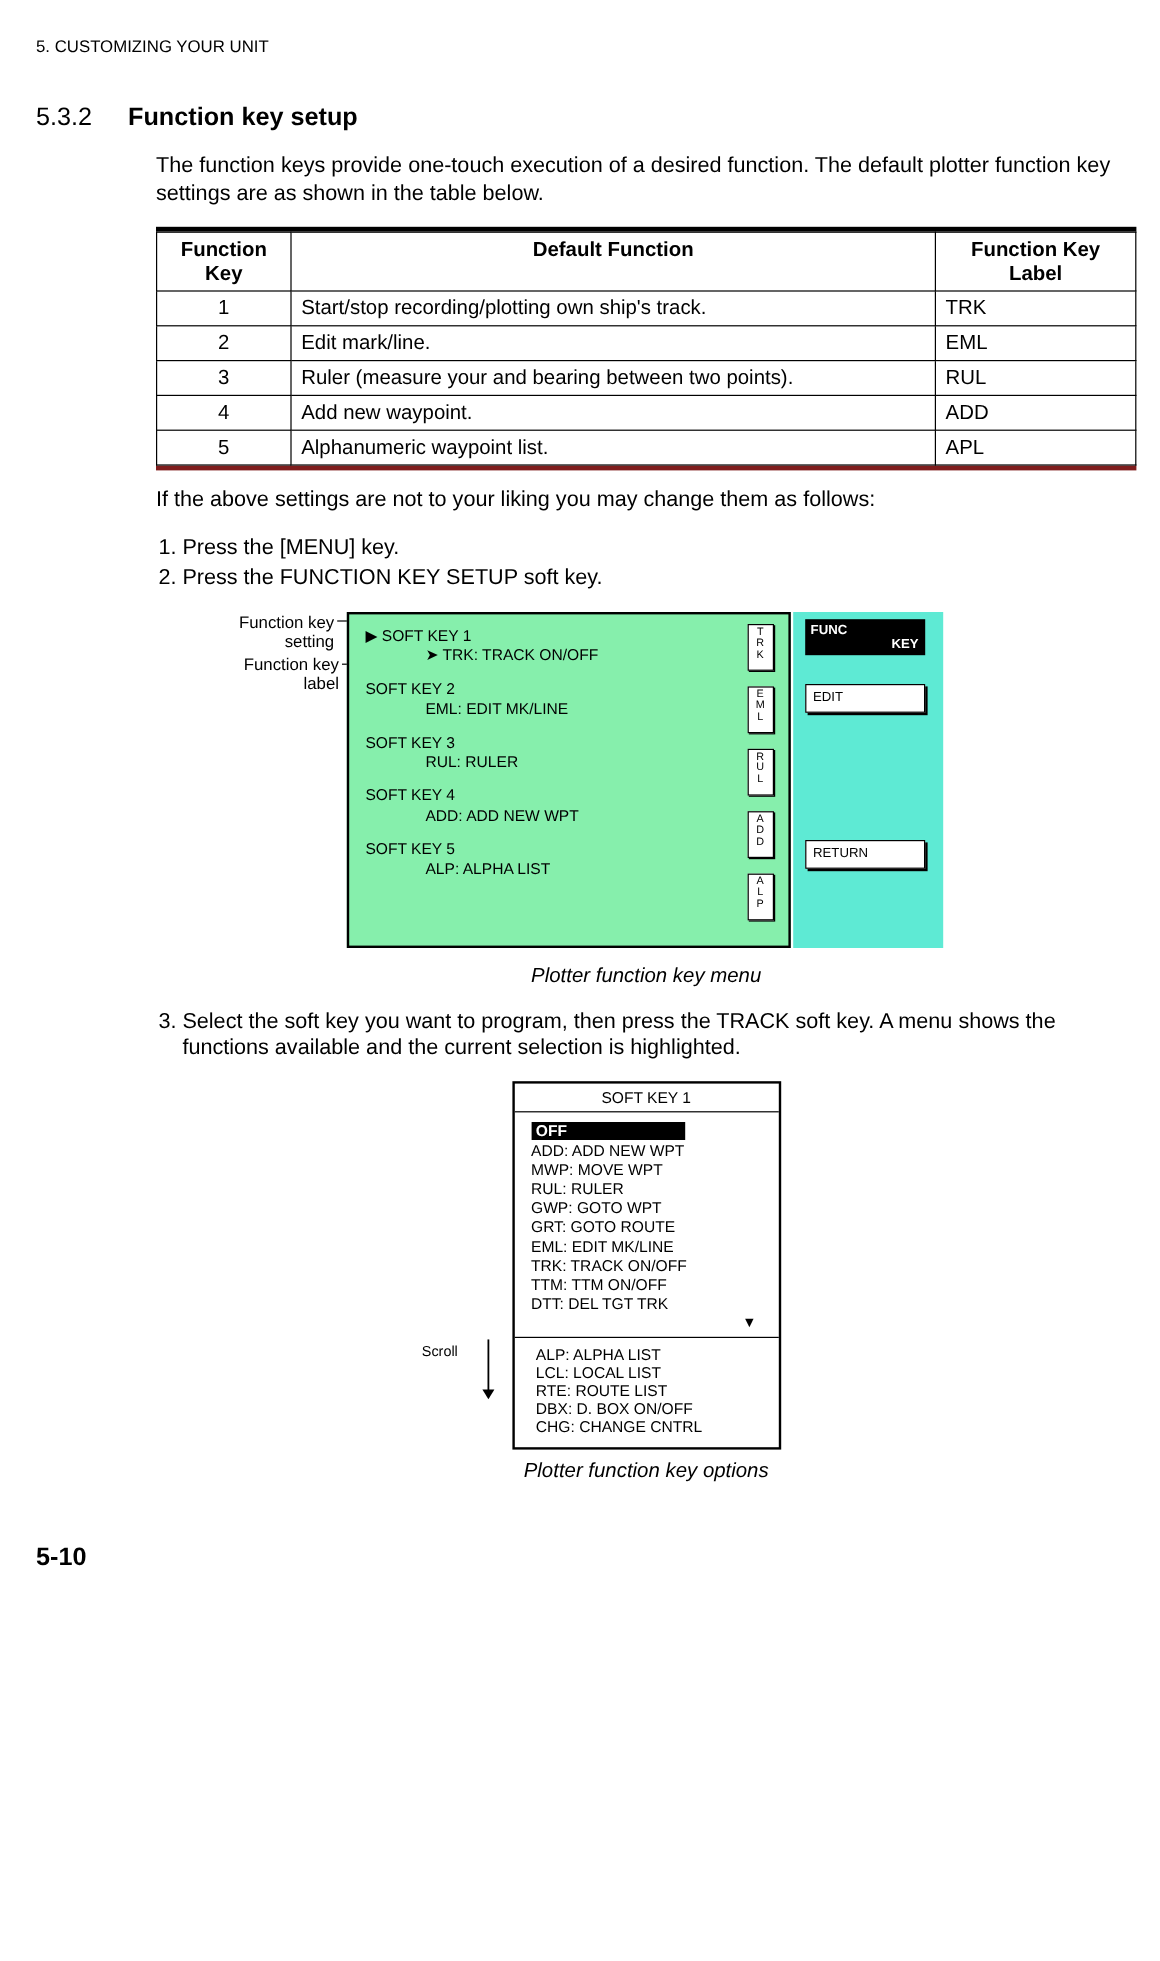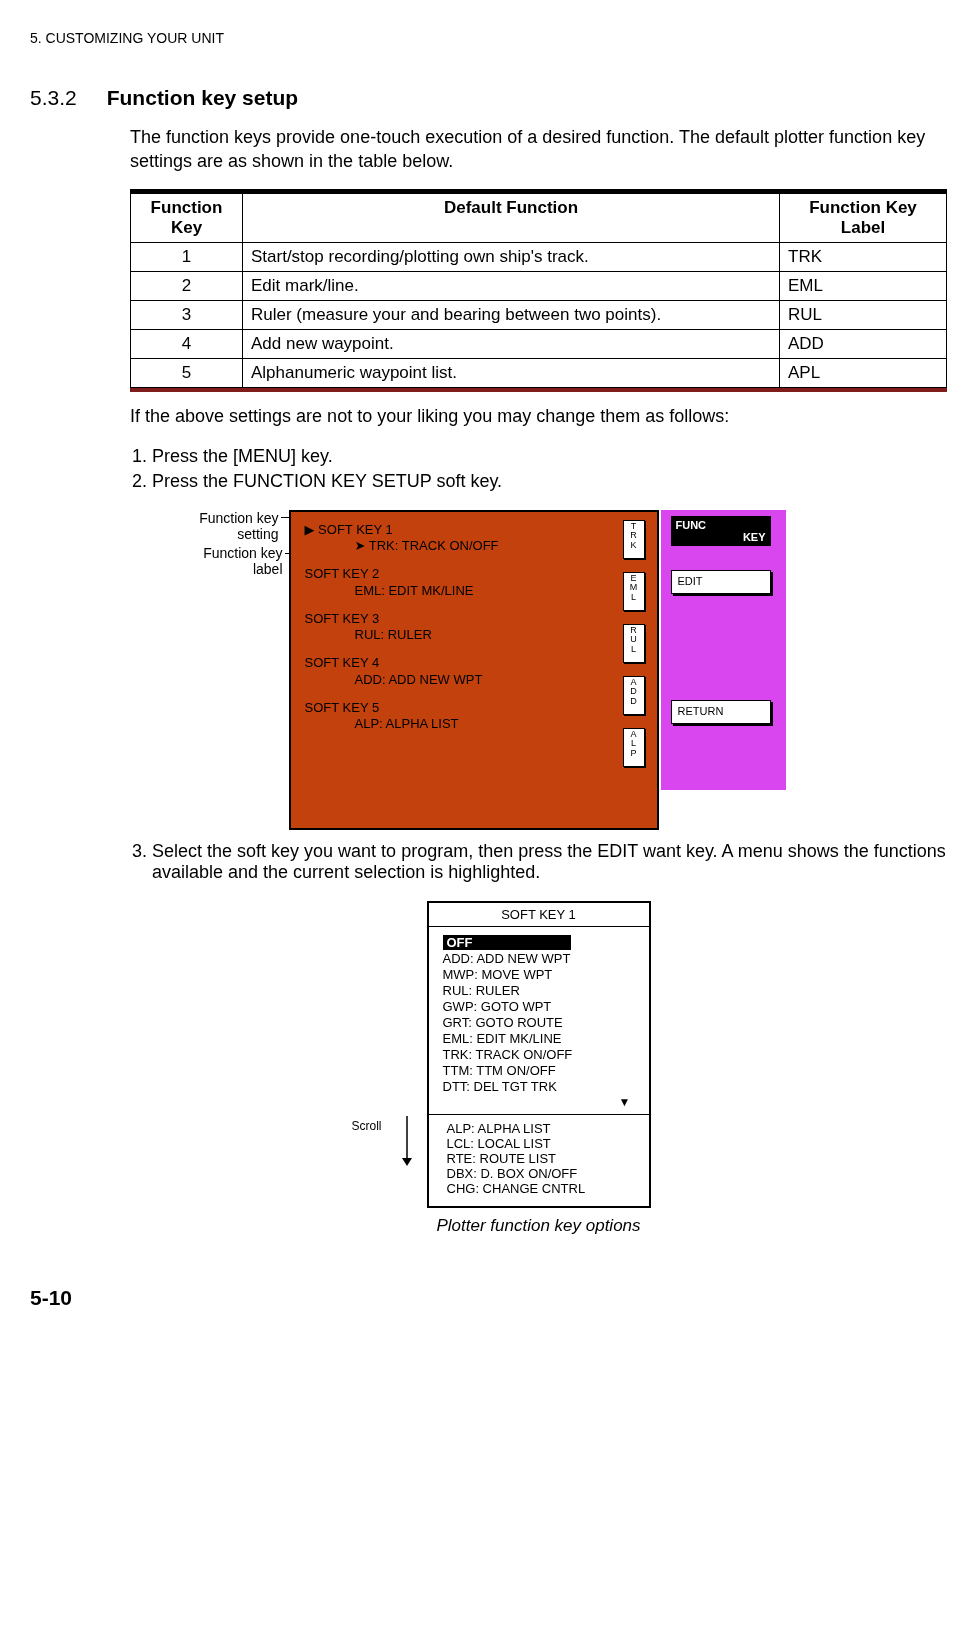--- a/index.html
+++ b/index.html
@@ -29,28 +29,28 @@
   ol.steps li { margin-bottom: 4px; }
   .caption { font-style: italic; text-align: center; font-size: 17px; margin-top: 8px; margin-bottom: 15px; }
 
   
   .fig1-wrap { display:flex; justify-content:center; margin-top:5px; }
   .fig1 { position: relative; width: 500px; height: 285px; }
   .fig1-annot { position:absolute; font-size:14px; text-align:right; }
   .fig1-annot.a1 { top:0; left:-115px; width:105px; }
   .fig1-annot.a2 { top:35px; left:-86px; width:80px; }
   .fig1-line { position:absolute; background:#000; }
-  .screen { position:absolute; left:0; top:0; width:370px; height:320px; background:#c2410c; border:2px solid #000; box-sizing:border-box; }
+  .screen { position:absolute; left:0; top:0; width:370px; height:280px; background:#86efac; border:2px solid #000; box-sizing:border-box; }
   .softlist { position:absolute; left:14px; top:10px; font-size:13px; line-height:1.25; }
   .softlist .row { margin-bottom:12px; }
   .softlist .lbl { position:relative; }
   .softlist .val { margin-left:50px; }
   .vstack { position:absolute; top:8px; right:12px; display:flex; flex-direction:column; gap:13px; }
   .vkey { width:20px; height:36px; border:1px solid #000; background:#fff; box-shadow:1px 1px 0 #000; font-size:9px; text-align:center; line-height:1.05; padding-top:1px; }
-  .sidepanel { position:absolute; left:372px; top:0; width:125px; height:280px; background:#d946ef; }
+  .sidepanel { position:absolute; left:372px; top:0; width:125px; height:280px; background:#5eead4; }
   .funckey { position:absolute; top:6px; left:10px; width:100px; height:30px; background:#000; color:#fff; font-size:11px; font-weight:bold; padding:3px 5px; box-sizing:border-box; }
   .btn { position:absolute; left:10px; width:100px; height:24px; border:1px solid #000; background:#fff; box-shadow:2px 2px 0 #000; font-size:11px; padding:4px 6px; box-sizing:border-box; }
   .btn.edit { top:60px; }
   .btn.return { top:190px; }
 
   
   .fig2-wrap { display:flex; justify-content:center; margin-top:10px; }
   .fig2 { position:relative; }
   .opt-box { border:2px solid #000; width:220px; font-size:13px; }
   .opt-title { text-align:center; padding:4px 0; border-bottom:1px solid #000; }
@@ -167,21 +167,21 @@
           <span style="float:right">KEY</span>
         </div>
         <div class="btn edit">EDIT</div>
         <div class="btn return">RETURN</div>
       </div>
     </div>
   </div>
   <div class="caption">Plotter function key menu</div>
 
   <ol class="steps" start="3">
-    <li>Select the soft key you want to program, then press the EDIT want key. A menu shows the functions available and the current selection is highlighted.</li>
+    <li>Select the soft key you want to program, then press the TRACK soft key. A menu shows the functions available and the current selection is highlighted.</li>
   </ol>
 
   <div class="fig2-wrap">
     <div class="fig2">
       <div class="scroll-label">Scroll</div>
       <div class="scroll-arrow">
         <svg width="20" height="50">
             <line x1="10" y1="0" x2="10" y2="44" stroke="#000" stroke-width="1.5"></line>
             <polygon points="10,50 5,42 15,42" fill="#000"></polygon>
           </svg>

